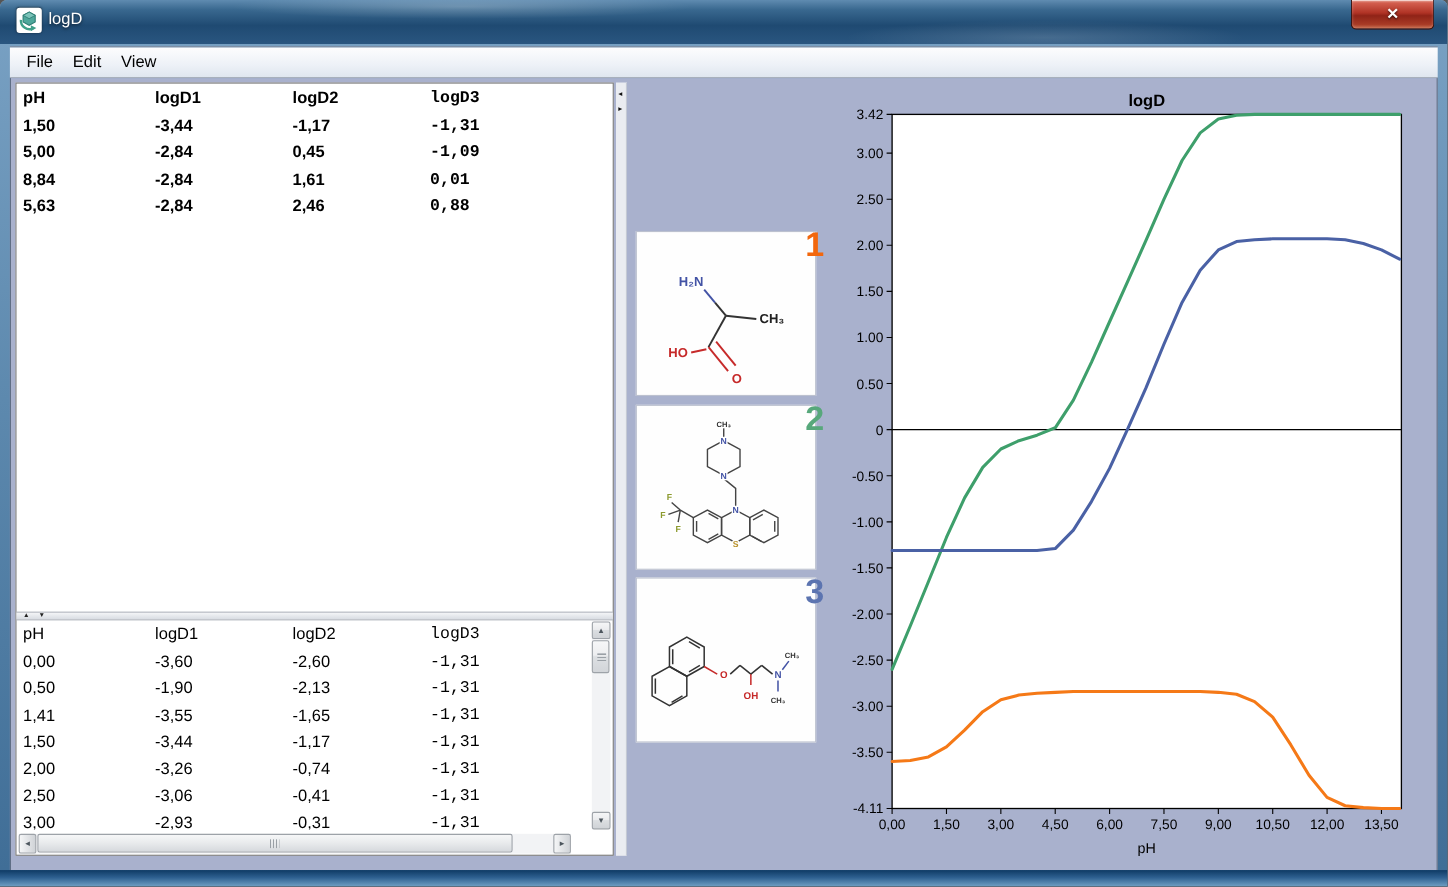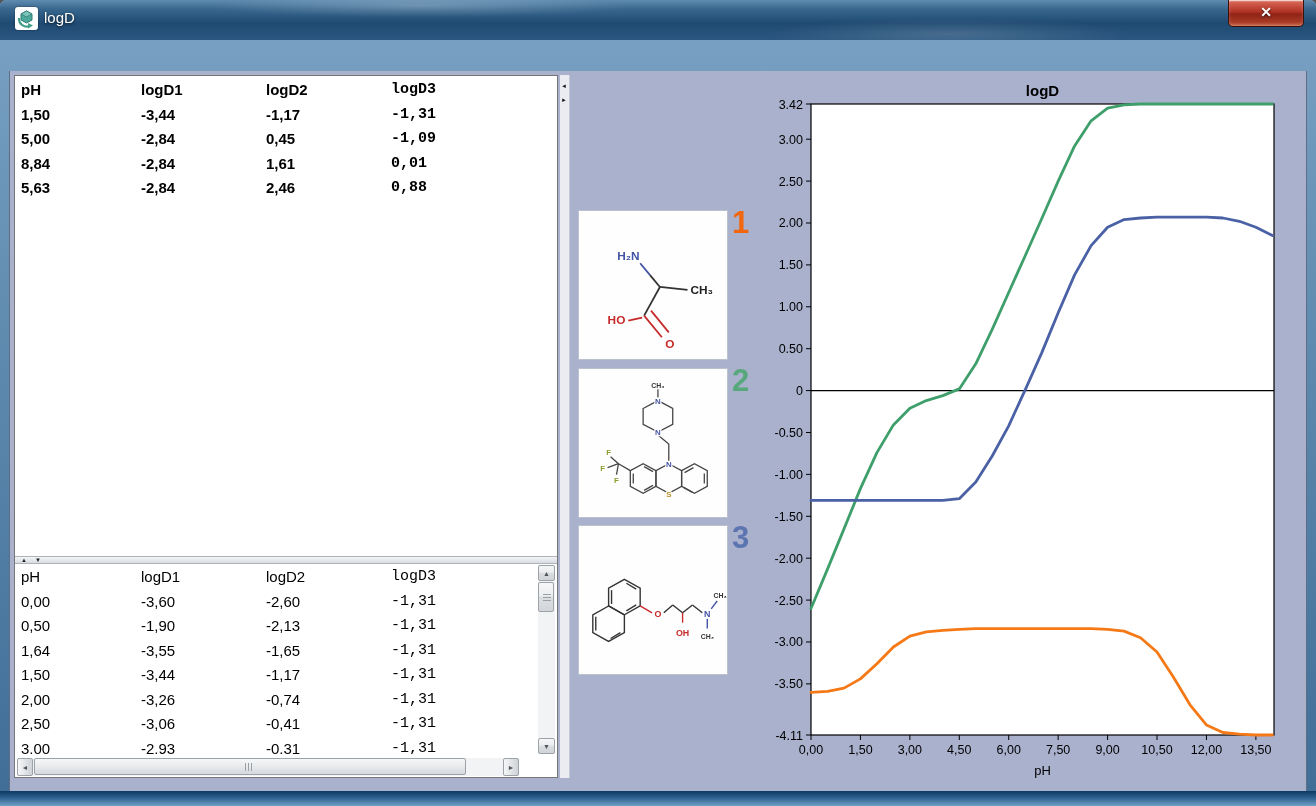--- a/index.html
+++ b/index.html
@@ -71,21 +71,21 @@
   .h-scroll .sb-thumb{left:17px;top:0;width:432px;height:17px;background:linear-gradient(180deg,#F6F7F8,#E8EAEC 50%,#D6D9DD);}
   .h-scroll .sb-thumb::after{content:"";position:absolute;left:50%;top:4px;margin-left:-5px;width:9px;height:8px;
        background:repeating-linear-gradient(90deg,#9AA0A6 0 1px,transparent 1px 3px);}
   
   .v-strip{position:absolute;left:550px;top:4px;width:10px;height:703px;background:#EAECF1;
        border-right:1px solid #C4C9D4;}
   .v-strip .arr{position:absolute;left:1px;font-size:6px;color:#111;}
   .v-strip .arr.l{top:8px;} .v-strip .arr.r{top:22px;}
   
   .right-panel{position:absolute;left:562px;top:2px;right:2px;bottom:2px;}
-  .mol-box{position:absolute;left:6px;width:150px;height:150px;background:#FEFEFE;
+  .mol-box{position:absolute;left:6px;width:164px;height:150px;background:#FEFEFE;
        border:1px solid #BCC1CF;}
   #mol1{top:137px;} #mol2{top:295px;} #mol3{top:452px;}
   .mol-label{position:absolute;left:160px;width:36px;font-size:31px;font-weight:bold;}
   #lab1{top:132px;} #lab2{top:290px;} #lab3{top:447px;}
   .mol text{font-family:"Liberation Sans",sans-serif;font-weight:bold;
        paint-order:stroke;stroke:#fff;stroke-width:2.5px;}
   #chart-svg{position:absolute;left:193px;top:2px;}
   #chart-svg text{font-family:"Liberation Sans",sans-serif;}
 </style>
 </head>
@@ -99,20 +99,25 @@
         <path d="M11.5 4 L17 7 L17 13 L11.5 16 L6 13 L6 7 Z" fill="#4FA89C" stroke="#2E7D74" stroke-width="1"></path>
         <path d="M11.5 4 L17 7 L11.5 10 L6 7 Z" fill="#7CC4BA" stroke="#2E7D74" stroke-width="0.8"></path>
         <path d="M4 11 A 8 8 0 0 0 15 19" fill="none" stroke="#3FA08A" stroke-width="2.2"></path>
         <path d="M13 21.5 L18 18.5 L13 16 Z" fill="#3FA08A"></path>
       </svg>
     </div>
     <div class="title-text">logD</div>
     <div class="close-btn">✕</div>
   </div>
 
+  <div class="menubar">
+    <span class="menu-item">File</span>
+    <span class="menu-item">Edit</span>
+    <span class="menu-item">View</span>
+  </div>
 
   <div class="content">
 
     <div class="left-panel">
       <div id="table-top" class="dtable bold">
           <div class="trow">
             <div class="tcell">pH</div>
             <div class="tcell">logD1</div>
             <div class="tcell">logD2</div>
             <div class="tcell">logD3</div>
@@ -161,21 +166,21 @@
             <div class="tcell">-2,60</div>
             <div class="tcell">-1,31</div>
           </div>
           <div class="trow">
             <div class="tcell">0,50</div>
             <div class="tcell">-1,90</div>
             <div class="tcell">-2,13</div>
             <div class="tcell">-1,31</div>
           </div>
           <div class="trow">
-            <div class="tcell">1,64</div>
+            <div class="tcell">1,41</div>
             <div class="tcell">-3,55</div>
             <div class="tcell">-1,65</div>
             <div class="tcell">-1,31</div>
           </div>
           <div class="trow">
             <div class="tcell">1,50</div>
             <div class="tcell">-3,44</div>
             <div class="tcell">-1,17</div>
             <div class="tcell">-1,31</div>
           </div>

